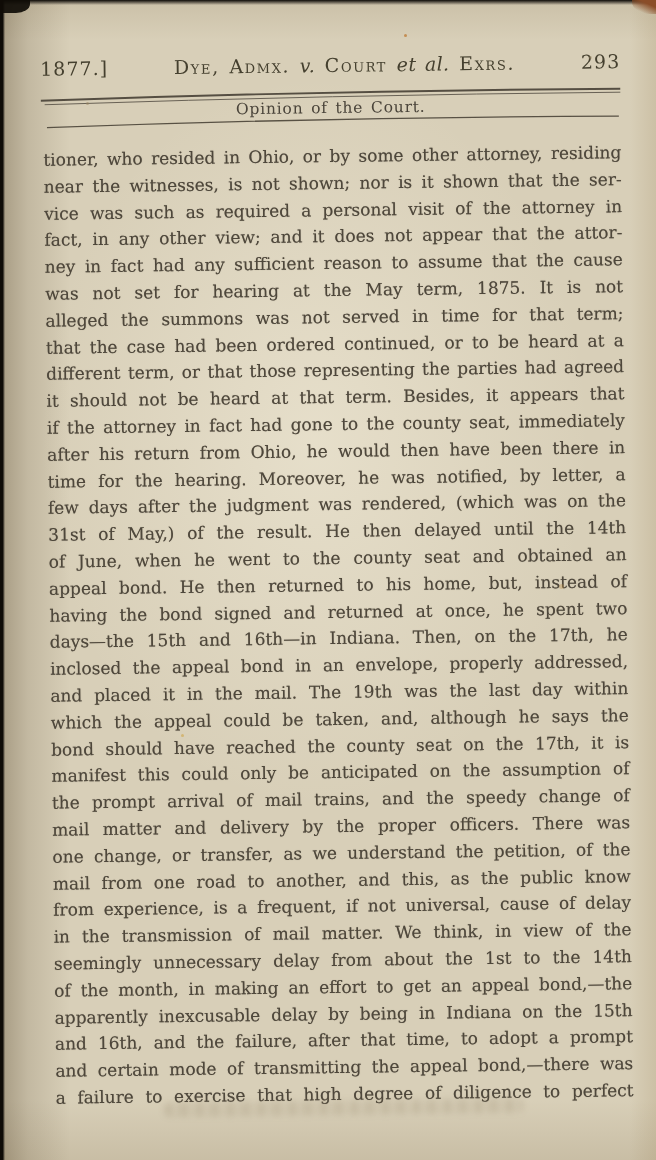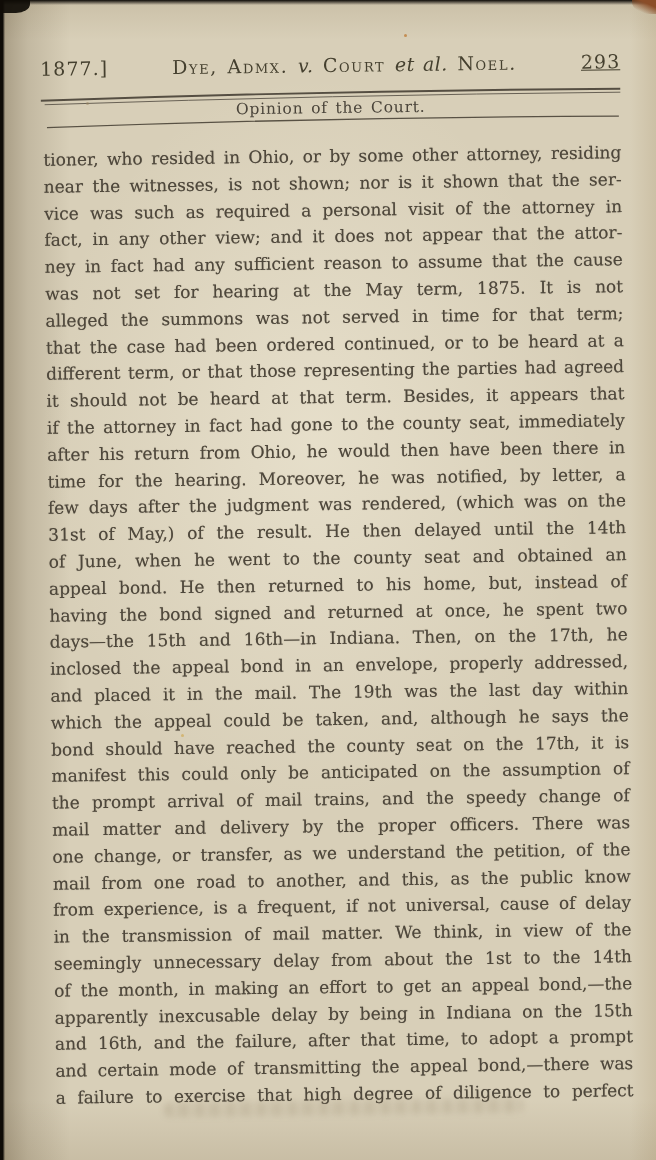--- a/index.html
+++ b/index.html
@@ -72,21 +72,21 @@
   .case-title {
     font-variant: small-caps;
     letter-spacing: 1.6px;
     word-spacing: 2px;
   }
   .case-title .it {
     font-variant: normal;
     font-style: italic;
     letter-spacing: 0.4px;
   }
-  .page-number { letter-spacing: 1px; text-decoration: underline; }
+  .page-number { letter-spacing: 1px; }
   .rule { position: absolute; left: 0; width: 580px; height: 14px; display: block; }
   .rule-1 { top: 36px; }
   .rule-2 { top: 62px; }
   .running-head {
     position: absolute; top: 47px; left: 0; right: 0;
     text-align: center;
     font-size: 15.5px;
     color: #4a443a;
     letter-spacing: 0.8px;
     word-spacing: 2px;
@@ -118,21 +118,21 @@
 </style>
 </head>
 <body>
 
 <div class="paper">
 
   <div class="content">
 
     <div class="header-row">
       <span class="year-marker">1877.]</span>
-      <span class="case-title"><span>Dye, Admx. </span><span class="it">v.</span><span> Court </span><span class="it">et al.</span><span> Noel.</span></span>
+      <span class="case-title"><span>Dye, Admx. </span><span class="it">v.</span><span> Court </span><span class="it">et al.</span><span> Exrs.</span></span>
       <span class="page-number">293</span>
     </div>
 
     <svg class="rule rule-1" viewBox="0 0 580 14" preserveAspectRatio="none">
       <path d="M0,9 Q290,2.5 580,4.5" stroke="#554e42" stroke-width="1.9" fill="none"></path>
       <path d="M4,13 Q292,7 580,8" stroke="#5c554a" stroke-width="0.9" fill="none"></path>
     </svg>
 
     <div class="running-head">Opinion of the Court.</div>
 

